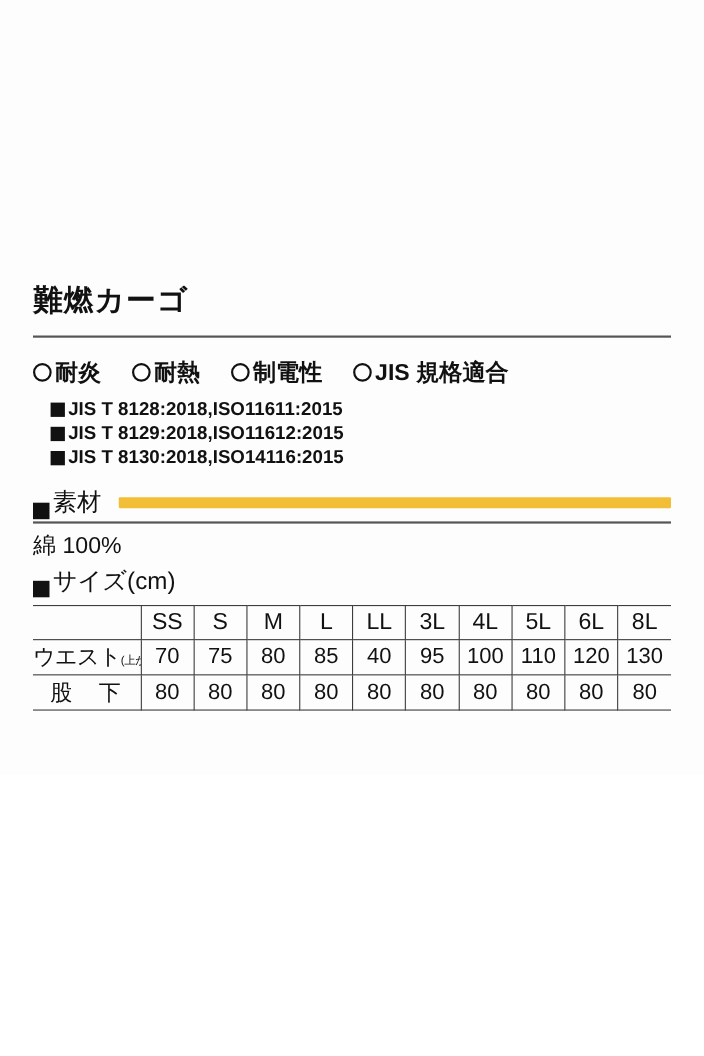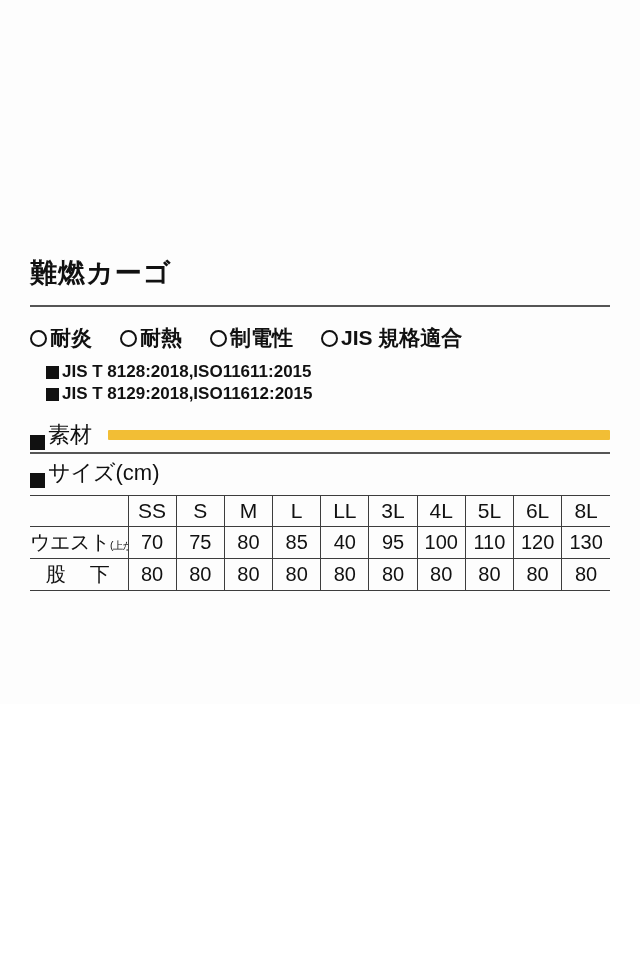--- a/index.html
+++ b/index.html
@@ -154,31 +154,36 @@
 
   <div class="standards">
     <div class="standard-line">
       <span class="square-icon"></span>
       <span>JIS T 8128:2018,ISO11611:2015</span>
     </div>
     <div class="standard-line">
       <span class="square-icon"></span>
       <span>JIS T 8129:2018,ISO11612:2015</span>
     </div>
+    <div class="standard-line">
+      <span class="square-icon"></span>
+      <span>JIS T 8130:2018,ISO14116:2015</span>
+    </div>
   </div>
 
   <div class="material-header">
     <span class="section-label">
       <span class="square-icon large"></span>
       <span>素材</span>
     </span>
     <span class="material-accent-bar" style="background: rgb(242, 190, 53);"></span>
   </div>
   <hr class="gray-rule">
 
+  <div class="material-value">綿 100%</div>
 
   <div class="section-label size-header">
     <span class="square-icon large"></span>
     <span>サイズ(cm)</span>
   </div>
 
   <table class="size-table">
     <colgroup>
       <col class="label-col">
       <col>

